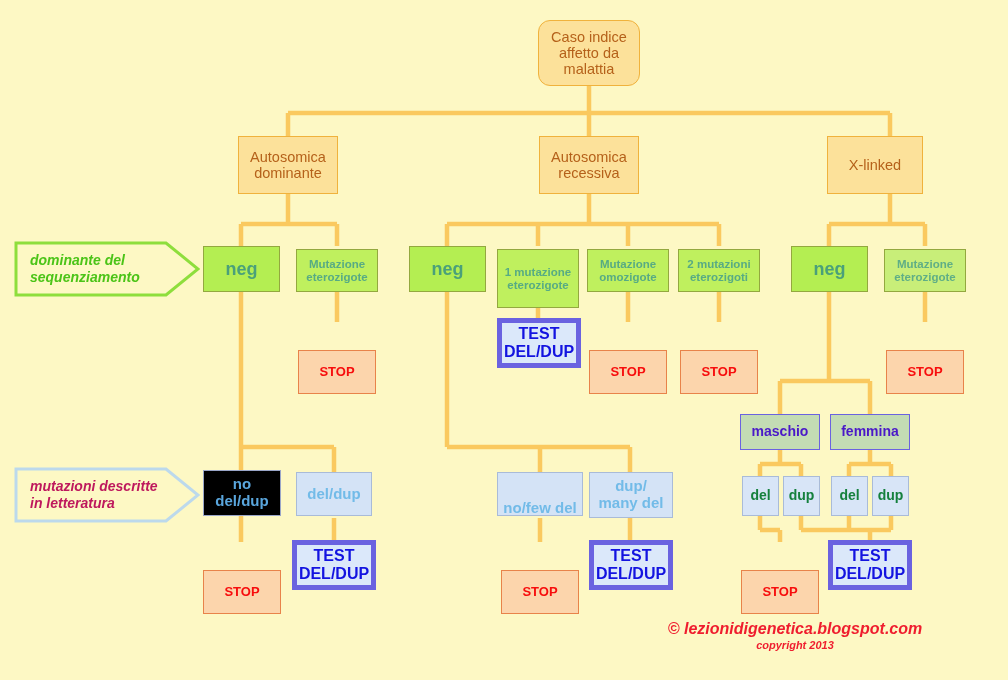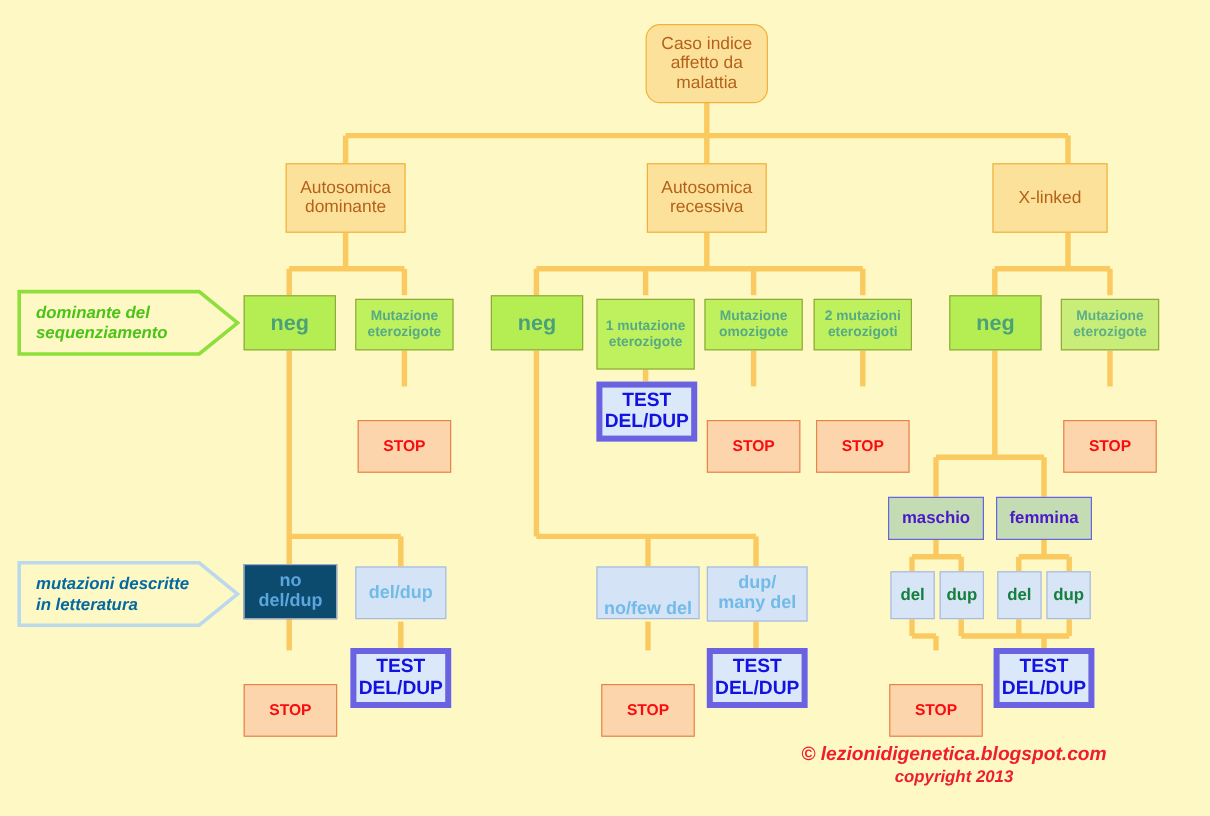--- a/index.html
+++ b/index.html
@@ -59,21 +59,21 @@
   }
 
   
   .sex{
     background:#c3dcb4;border:1.5px solid #6a62e0;
     color:#4a18c8;font-weight:bold;font-size:14px;
   }
 
   
   .blue-strong{
-    background:#0c4a6e;border:1.5px solid #9aa6c8;
+    background:#000000;border:1.5px solid #9aa6c8;
     color:#5aa6dd;font-weight:bold;font-size:15px;
   }
   .blue-soft{
     background:#d4e3f6;border:1.5px solid #a9bbd8;
     color:#72bbe8;font-weight:bold;font-size:15px;
   }
   .blue-small{
     background:#d8e5f7;border:1.5px solid #a9bbd8;
     color:#15803d;font-weight:bold;font-size:14px;
   }
@@ -90,21 +90,21 @@
   }
   .banner svg{position:absolute;left:0;top:0;}
   .banner .btxt{position:relative;z-index:2;}
 
   
   #credit{
     position:absolute;z-index:4;text-align:center;
     color:#ef1d2e;
   }
   #credit .line1{font-style:italic;font-weight:bold;font-size:16px;white-space:nowrap;}
-  #credit .line2{font-style:italic;font-weight:bold;font-size:14px;margin-top:1px;}
+  #credit .line2{font-style:italic;font-weight:bold;font-size:11px;margin-top:1px;}
 </style>
 </head>
 <body>
 
 <div id="stage">
 
   <svg class="wires" viewBox="0 0 1008 680">
     <g stroke="#fac95f" stroke-width="4.5" fill="none" stroke-linecap="butt">
 
       <path d="M589,84 L589,113"></path>
@@ -207,21 +207,21 @@
       <polygon points="2,2 152,2 184,28 152,54 2,54" fill="#fdf8c4" stroke="#8ede3c" stroke-width="3"></polygon>
     </svg>
     <div class="btxt" style="color:#4bc417;white-space:pre-line;">dominante del
 sequenziamento</div>
   </div>
 
   <div class="banner" style="left:14px;top:467px;width:186px;height:56px;">
     <svg width="186" height="56">
       <polygon points="2,2 152,2 184,28 152,54 2,54" fill="#fdf8c4" stroke="#bcd9ec" stroke-width="3"></polygon>
     </svg>
-    <div class="btxt" style="color:#0369a1;white-space:pre-line;">mutazioni descritte
+    <div class="btxt" style="color:#be185d;white-space:pre-line;">mutazioni descritte
 in letteratura</div>
   </div>
 
   <div class="node green-strong" style="left:203px;top:246px;width:77px;height:46px;">
     <span style="white-space:pre-line;">neg</span>
   </div>
   <div class="node green-soft" style="left:296px;top:249px;width:82px;height:43px;">
     <span style="white-space:pre-line;">Mutazione
 eterozigote</span>
   </div>

